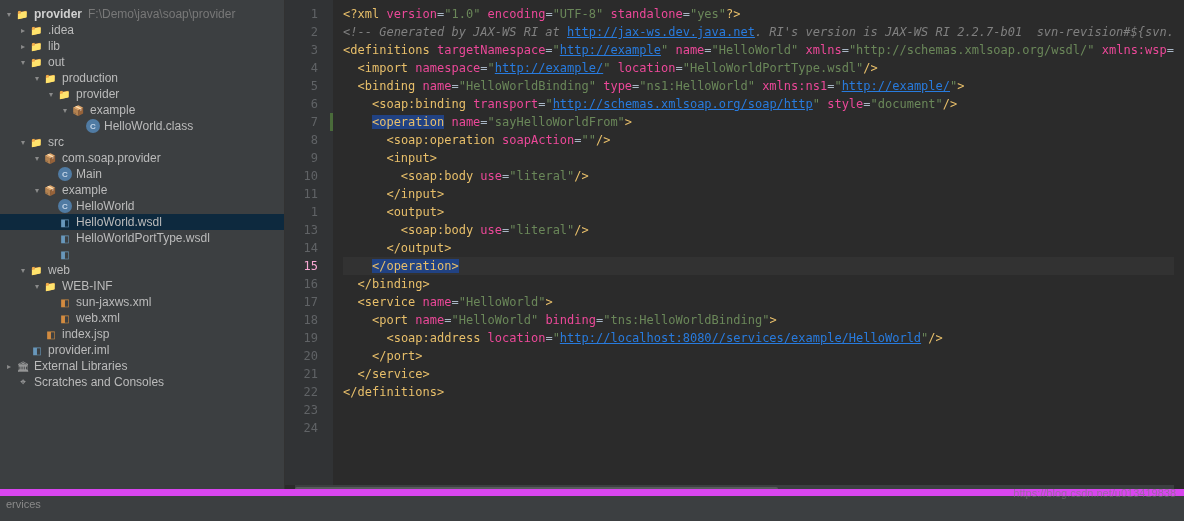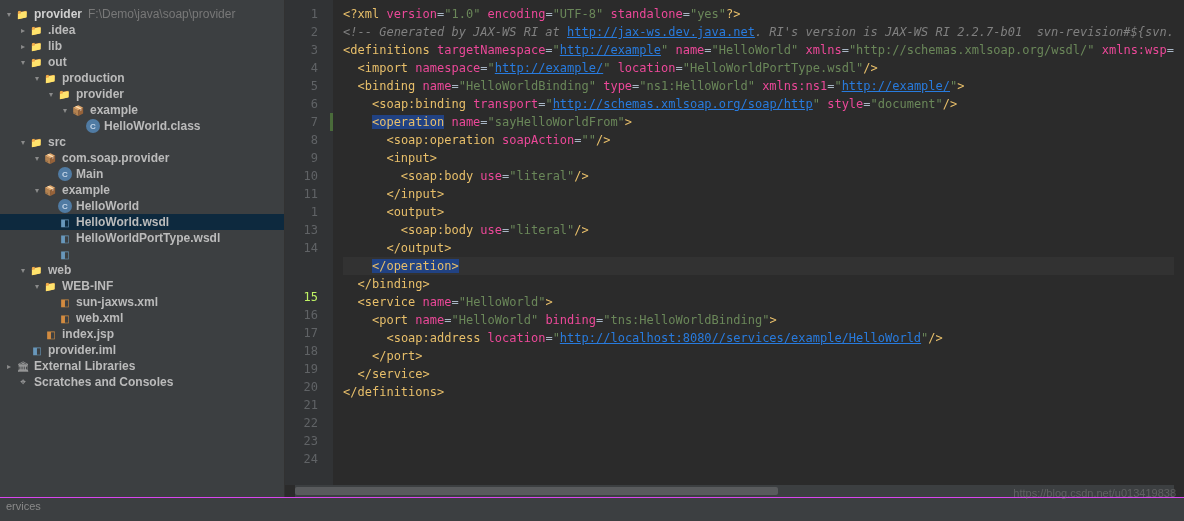--- a/index.html
+++ b/index.html
@@ -10,46 +10,46 @@
 .tree-row { display:flex; align-items:center; height:16px; padding:0 4px 0 2px; cursor:pointer; white-space:nowrap; }
 .tree-row.selected { background:#0d293e; }
 .tri { width:10px; display:inline-block; text-align:center; font-size:8px; color:#8a8a8a; margin-right:2px; }
 .icon { width:14px; height:14px; margin-right:4px; display:inline-flex; align-items:center; justify-content:center; font-size:10px; }
 .dir { color:#b0b0b0; }
 .dir-o { color:#d28b40; }
 .pkg { color:#b0b0b0; }
 .cls { background:#507ba3; border-radius:7px; color:#c5d6e8; font-size:8px; font-weight:bold; }
 .xml-f { color:#d28b40; }
 .wsdl { color:#6897bb; }
-.tree-label { color:#bbbbbb;font-weight:bold; }
+.tree-label { color:#bbbbbb; }
 .bold { font-weight:bold; color:#d0d0d0; }
 .path { color:#787878; margin-left:6px; }
 .editor { flex:1; display:flex; flex-direction:column; background:#2b2b2b; }
 .code-area { flex:1; display:flex; overflow:hidden; }
 .gutter { width:45px; background:#313335; text-align:right; padding:5px 12px 5px 4px; color:#606366; font-family:Consolas,monospace; font-size:12px; line-height:18px; user-select:none; }
 .gutter div { height:18px; }
-.gutter .cur { color:#bef264;margin-top:31px; }
+.gutter .cur { color:#f9a8d4; }
 .change-bar { width:3px; background:#313335; position:relative; }
 .change-bar .mark { position:absolute; left:0; width:3px; background:#4a6b3a; }
 .code { flex:1; font-family:Consolas,monospace; font-size:12px; line-height:18px; padding:5px 10px; white-space:pre; overflow:hidden; position:relative; }
 .code .line { height:18px; }
 .hl-line { background:#323232; }
 .sel-bg { background:#214283; }
 .tag { color:#e8bf6a; }
 .attr { color:#ec4899; }
 .str { color:#6a8759; }
 .op { color:#a9b7c6; }
 .cmt { color:#808080; font-style:italic; }
 .ns { color:#e8bf6a; }
 .link { color:#287bde; text-decoration:underline; }
 .scrollbar { height:12px; background:#3c3f41; position:relative; margin:0 10px; }
 .thumb { position:absolute; height:8px; top:2px; left:0; width:55%; background:#595b5d; border-radius:2px; }
 .breadcrumb { height:24px; background:#3c3f41; border-top:1px solid #323232; display:flex; align-items:center; padding:0 14px; color:#bbbbbb; font-size:11px; }
 .breadcrumb .sep { color:#606366; margin:0 8px; }
-.statusbar { position:absolute; bottom:0; left:0; right:0; height:24px; background:#3c3f41; border-top:1px solid #d946ef; color:#8a8a8a; font-size:11px; padding:2px 6px; }
+.statusbar { position:absolute; bottom:0; left:0; right:0; height:32px; background:#3c3f41; border-top:7px solid #d946ef; color:#8a8a8a; font-size:11px; padding:2px 6px; }
 .watermark { position:absolute; bottom:22px; right:8px; color:#787878; font-size:11px; opacity:0.6;margin-top:29px; }
 </style>
 </head>
 <body>
 
 <div class="app">
   <div class="sidebar">
     <div class="tree" id="tree">
         <div class="tree-row" style="padding-left: 4px;">
           <span class="tri">▾</span>

